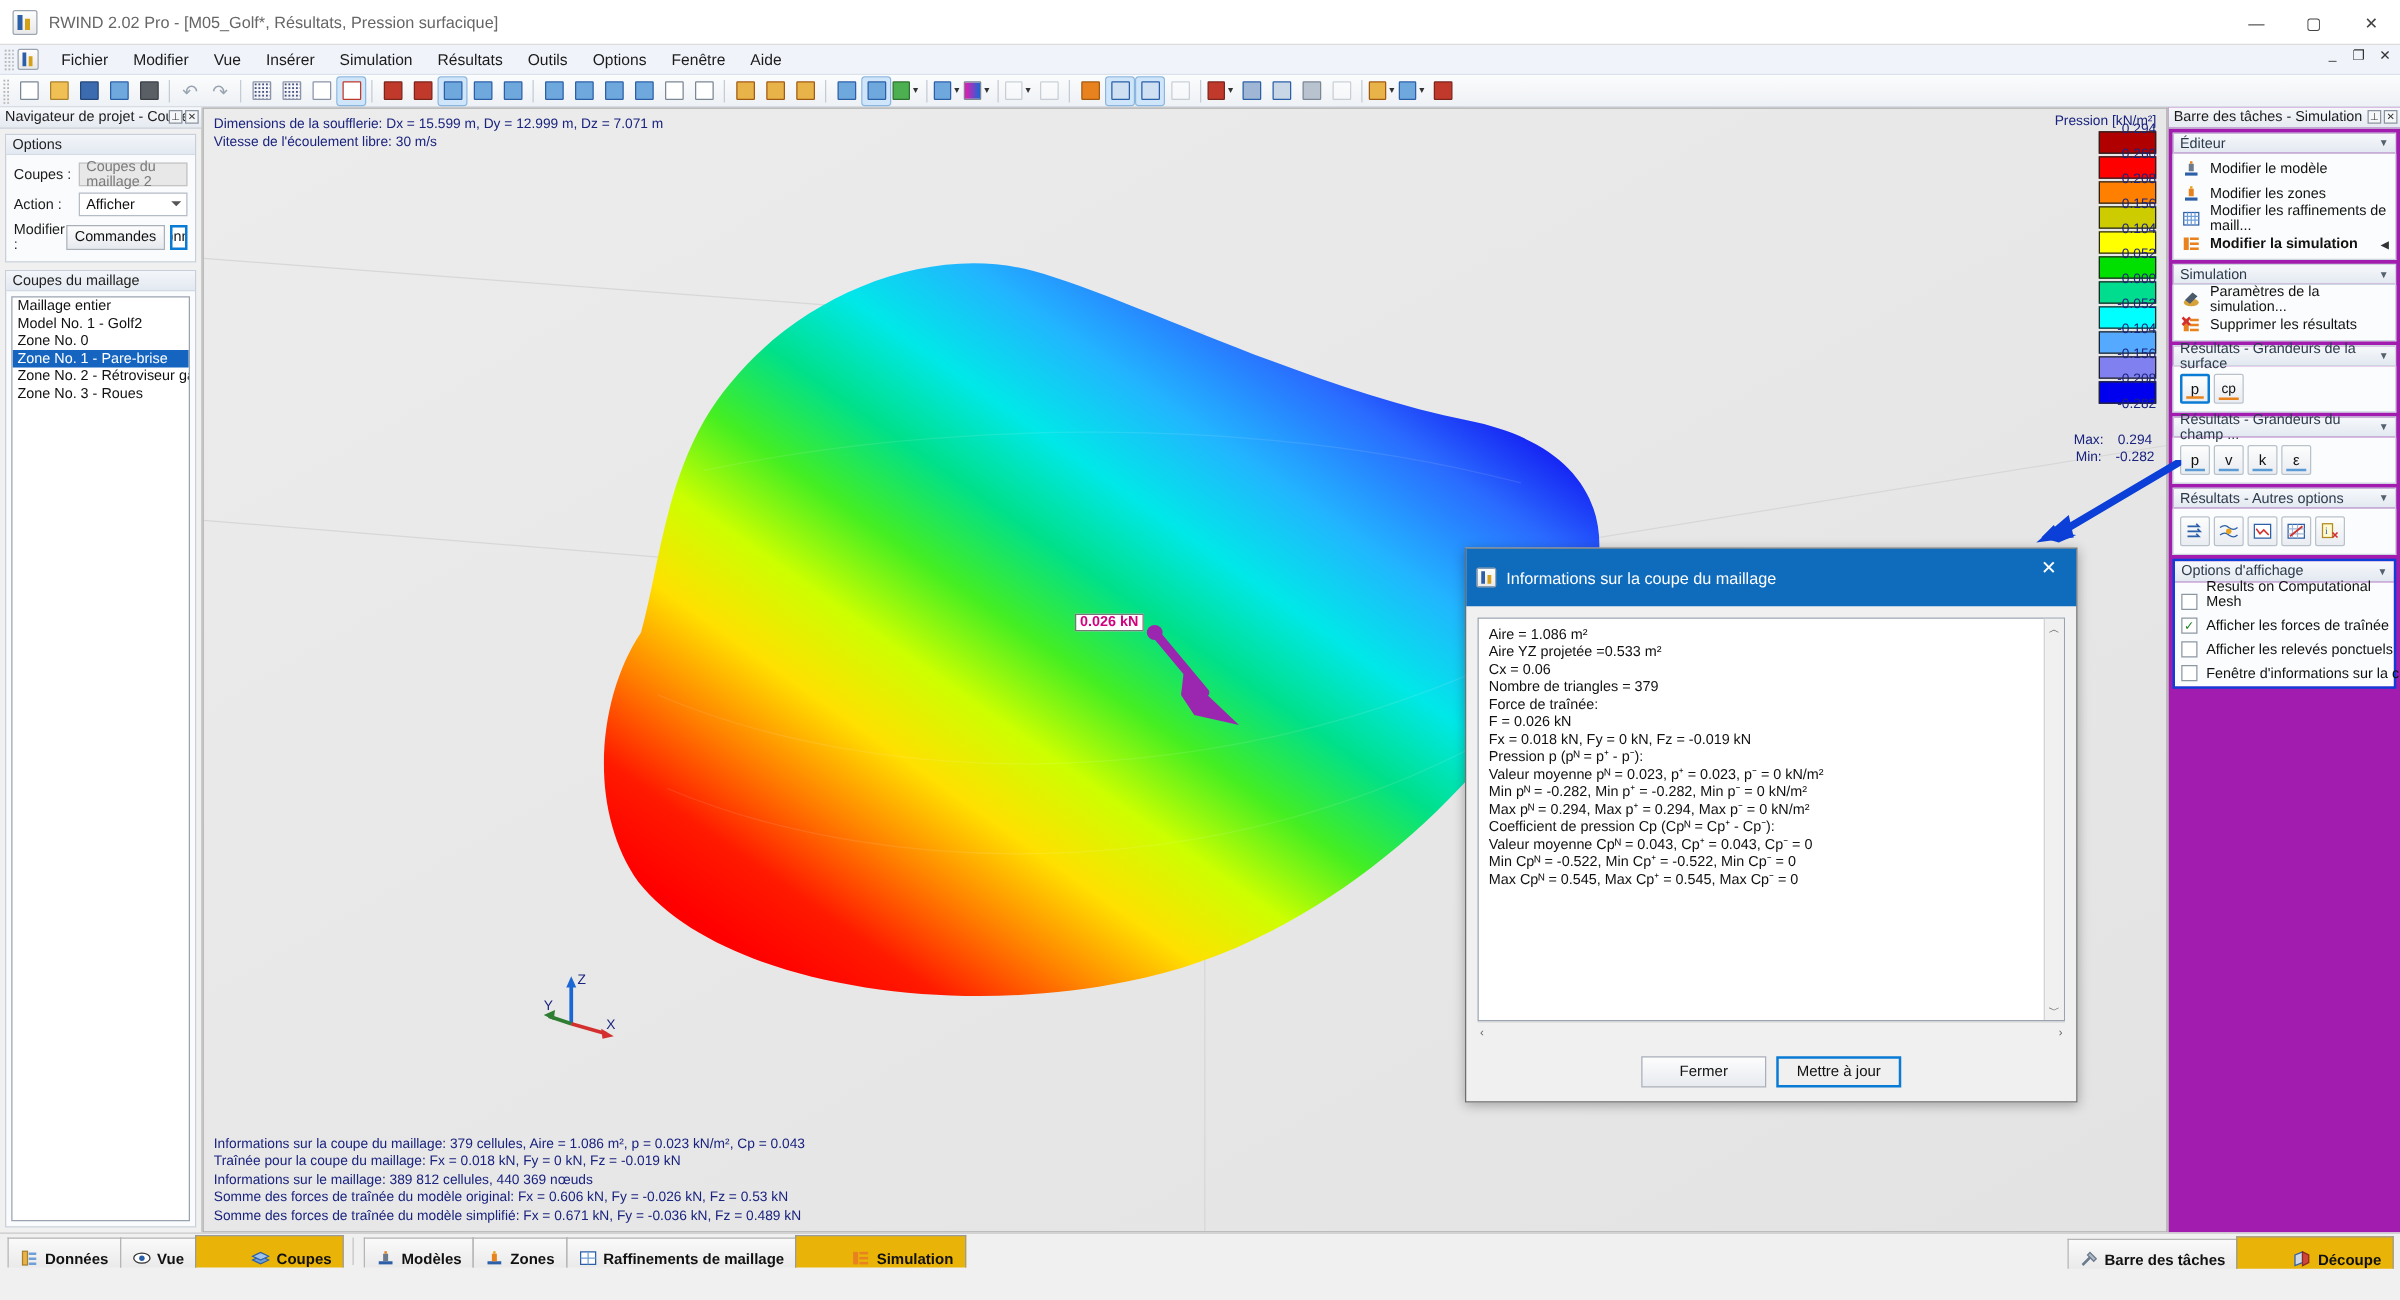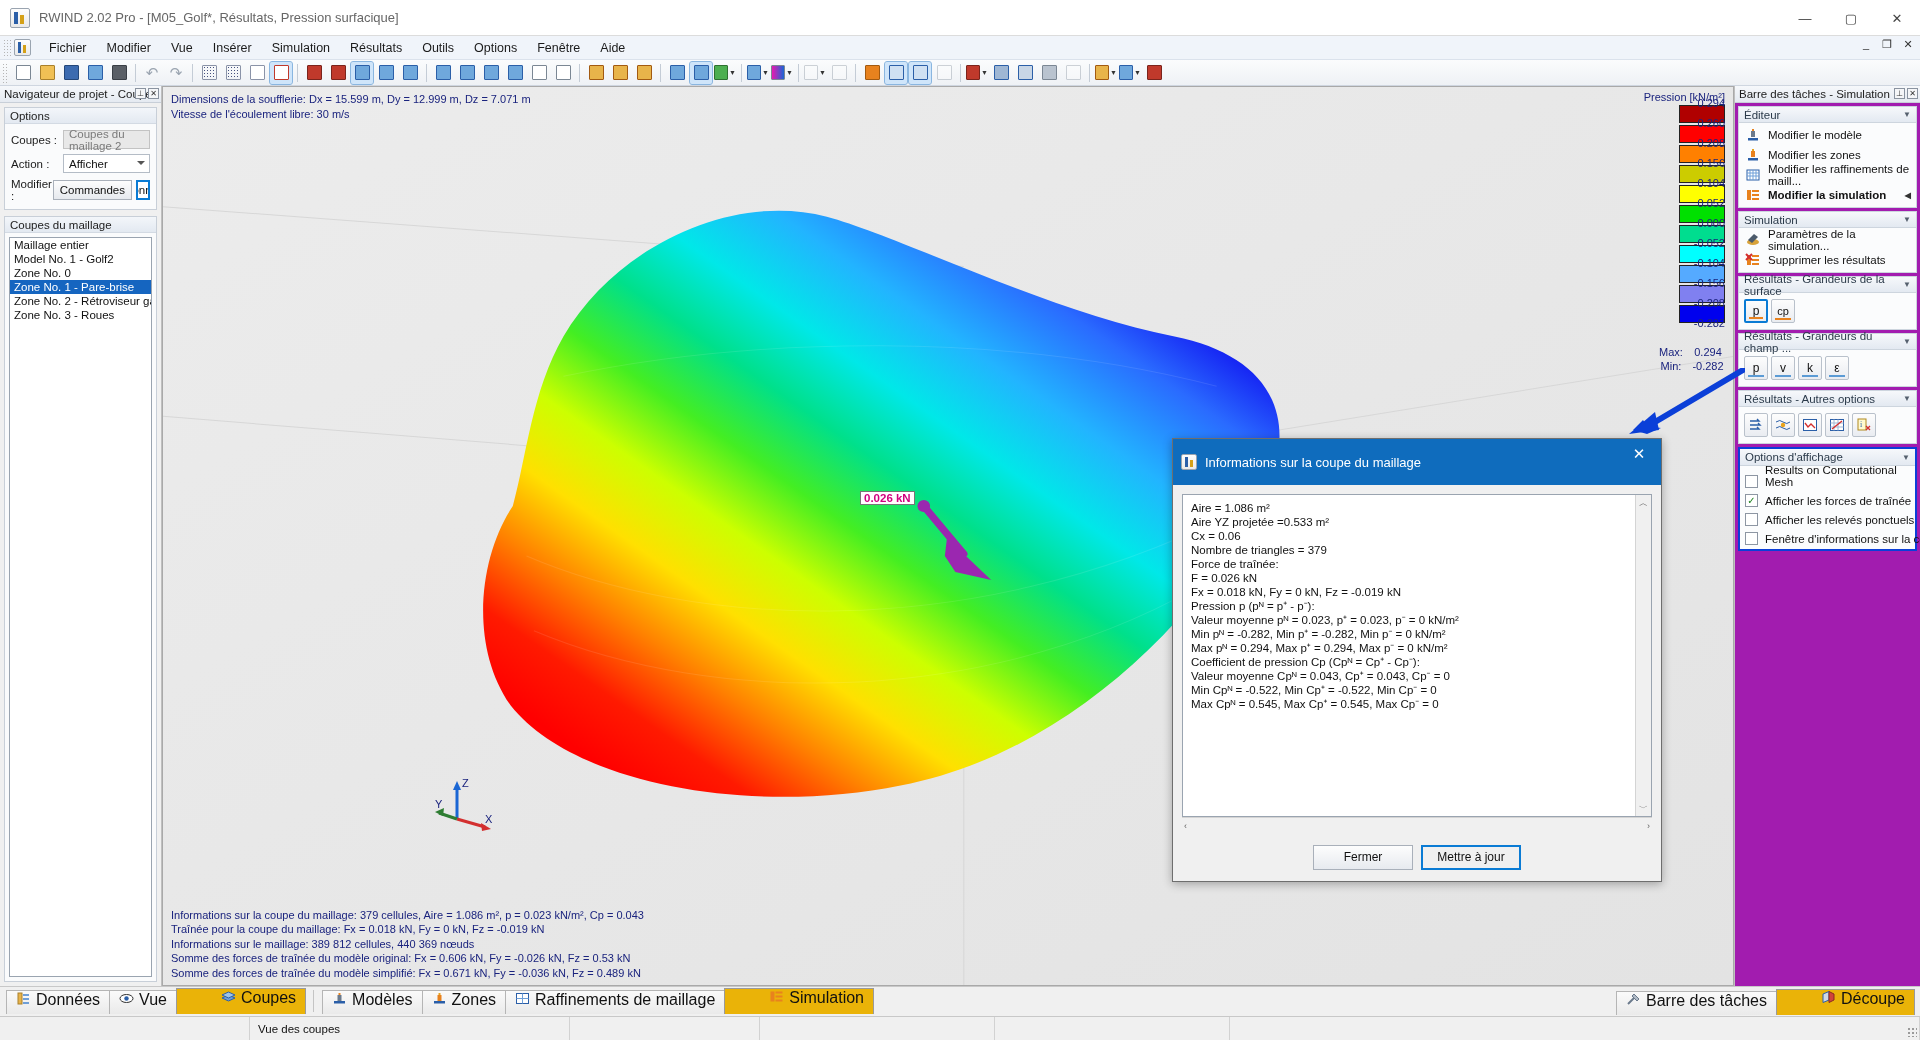--- a/index.html
+++ b/index.html
@@ -219,21 +219,21 @@
 
   
   .annot-arrow{ position:absolute; pointer-events:none; }
 
   
   .bottom { position:absolute; left:0; right:0; bottom:0; height:54px; background:#f0f0f0; }
   .tabrow { position:absolute; left:0; right:0; top:0; height:28px;
     border-top:1px solid #c8c8c8; display:flex; align-items:flex-end; }
   .tabgroup { display:flex; align-items:flex-end; }
   .tab { height:24px; border:1px solid #b5b5b5; border-bottom:none; background:linear-gradient(#fafafa,#eaeaea);
-    display:flex;align-items:flex-start;padding:0 9px;font-size:16px;color:#111;margin-right:-1px; }
+    display:flex;align-items:flex-end;padding:0 9px;font-size:12px;color:#111;margin-right:-1px;font-weight:bold; }
   .tab.active { background:#eab308; height:26px; border-color:#9a9a9a; position:relative; z-index:2;padding-left:44px; }
   .tab .ti { width:15px;height:15px;margin-right:5px;position:relative;flex:none; }
   .sep-v { width:1px; height:22px; background:#c4c4c4; margin:0 8px; align-self:center; }
   .statusbar { position:absolute; left:0; right:0; bottom:0; height:24px;
     border-top:1px solid #c8c8c8; background:#f0f0f0; display:flex; align-items:center; }
   .sb-cell { height:24px; border-right:1px solid #d2d2d2; display:flex;align-items:center;
     padding:0 8px; font-size:11.5px; color:#111; }
   .grip { position:absolute; right:3px; bottom:3px; width:10px;height:10px;
     background-image:radial-gradient(#9a9a9a 1px,transparent 1px); background-size:4px 4px; }
   .rtabs { position:absolute; right:6px; top:0; display:flex; align-items:flex-end; height:28px; }
@@ -975,24 +975,15 @@
             <svg width="15" height="15" viewBox="0 0 15 15">
                 <polygon points="2,4 8,1.5 8,10 2,12.5" fill="#cfd9e6" stroke="#2b5fa8"></polygon>
                 <polygon points="8,1.5 13,4 13,10 8,12.5" fill="#d0453a" stroke="#8b2b22"></polygon>
               </svg>
           </span>
           <span>Découpe</span>
         </div>
       </div>
     </div>
 
-    <div class="statusbar">
-      <div class="sb-cell" style="width:250px"></div>
-      <div class="sb-cell" style="width:320px">Vue des coupes</div>
-      <div class="sb-cell" style="width:190px"></div>
-      <div class="sb-cell" style="width:235px"></div>
-      <div class="sb-cell" style="width:235px"></div>
-      <div class="sb-cell" style="flex:1"></div>
-      <div class="grip"></div>
-    </div>
   </div>
 
 </div>
 
 </body></html>

